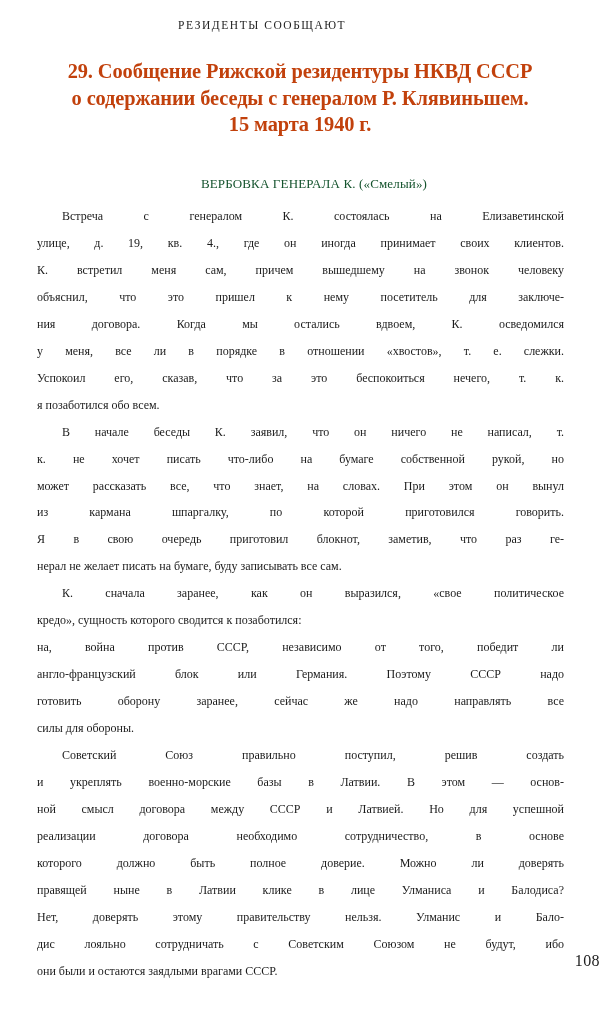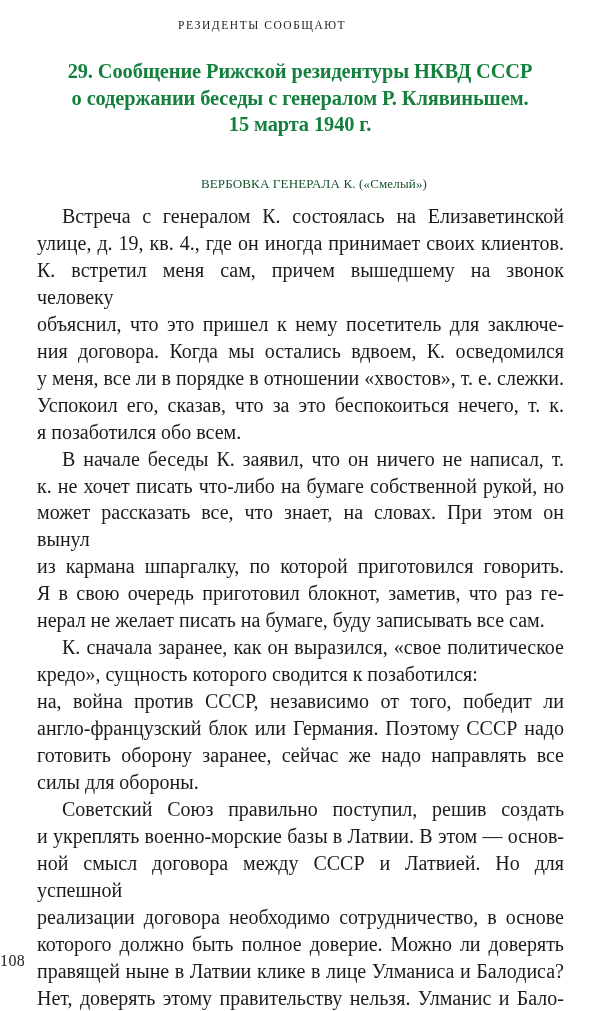--- a/index.html
+++ b/index.html
@@ -36,21 +36,21 @@
   .title-block {
     position: absolute;
     top: 58px;
     left: 30px;
     width: 540px;
     text-align: center;
     font-weight: bold;
     font-size: 20.4px;
     line-height: 26.5px;
     letter-spacing: -0.1px;
-    color: #15803d;
+    color: #c2410c;
   }
   .title-line {
     display: block;
     white-space: nowrap;
   }
 
   
   .section-subtitle {
     position: absolute;
     top: 172px;
@@ -66,21 +66,21 @@
 
   
   .body-text {
     position: absolute;
     top: 203px;
     left: 37px;
     width: 527px;
   }
   .para {
     margin: 0;
-    font-size: 20px;
+    font-size: 12px;
     line-height: 26.95px;
     color: #1b1b1b;
   }
   
   .line {
     display: block;
     width: 100%;
     text-align: justify;
     text-align-last: justify;
     white-space: pre-wrap;
@@ -92,21 +92,21 @@
   .line.indent {
     text-indent: 25px;
   }
 
   
   .folio {
     position: absolute;
     top: 952px;
     left: 0;
     width: 600px;
-    text-align: left;
+    text-align: right;
     font-size: 16px;
     letter-spacing: 0.4px;
     color: #222222;
     font-variant-numeric: oldstyle-nums;
   }
 </style>
 </head>
 <body>
 
 <div class="page">

